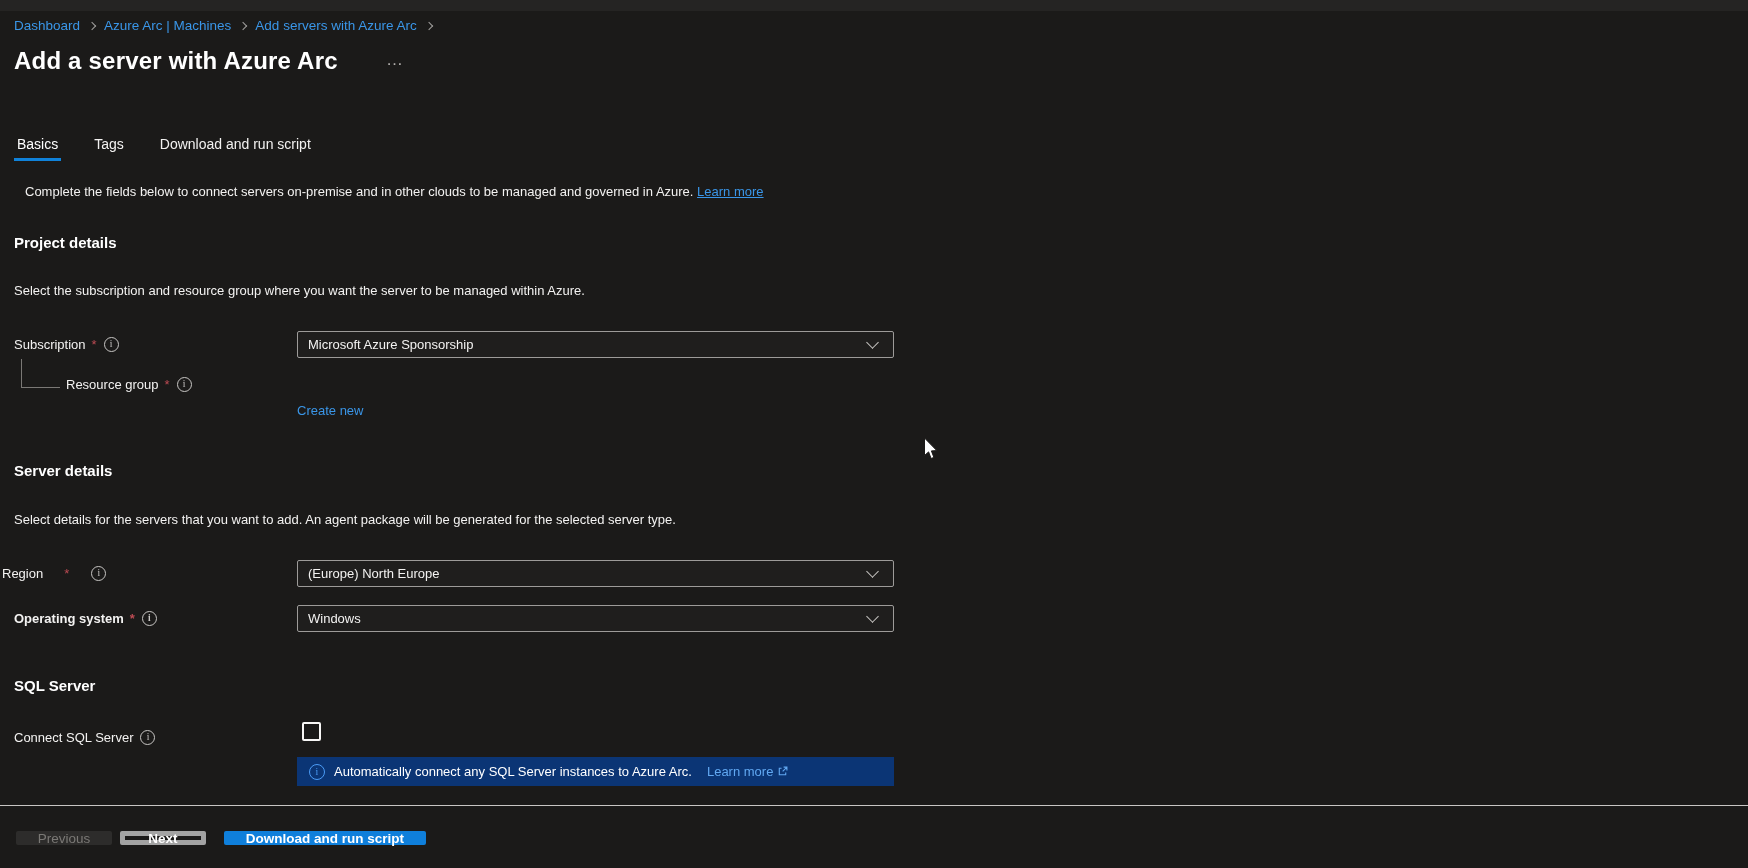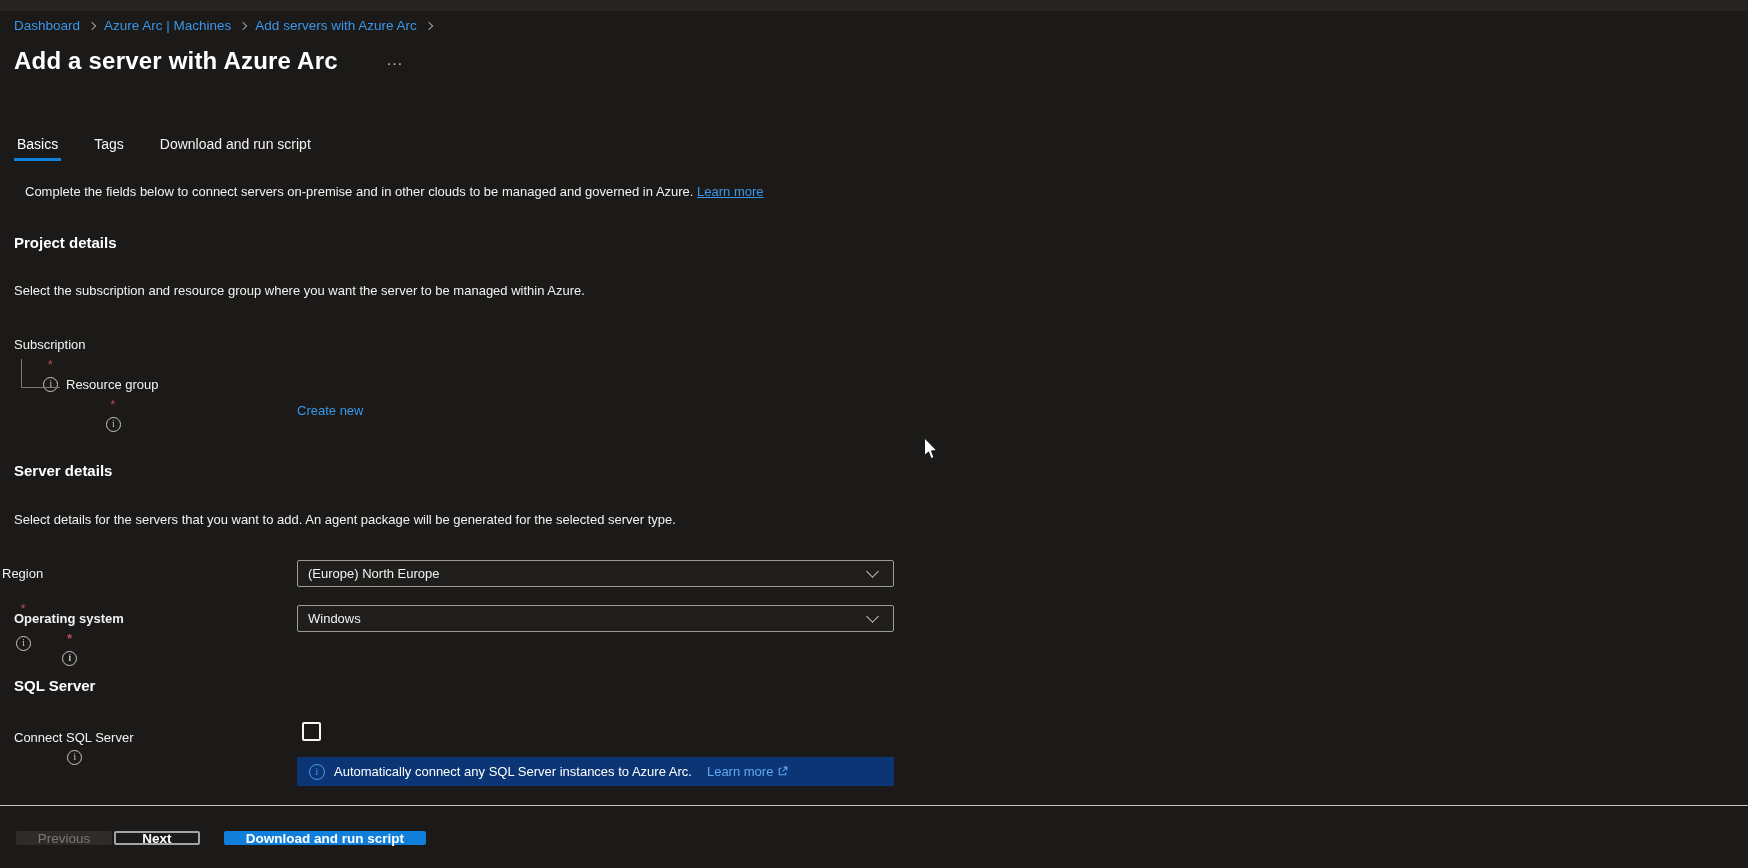--- a/index.html
+++ b/index.html
@@ -28,21 +28,21 @@
   .tabs{left:14px;top:136px;display:flex;}
   .tab{font-size:14px;color:#f3f2f1;padding:0 3px 6px 3px;margin-right:30px;border-bottom:3px solid transparent;cursor:pointer;}
   .tab.active{color:#ffffff;border-bottom-color:#1082d9;}
 
   .para{font-size:13px;color:#f3f2f1;}
   .h2{font-size:15px;font-weight:bold;color:#ffffff;}
   .link{color:#3a96e8;cursor:pointer;}
   .link.u{text-decoration:underline;}
 
   
-  .lbl{display:flex;align-items:center;gap:5px;font-size:13px;color:#f3f2f1;flex-direction:column;}
+  .lbl{display:flex;align-items:center;gap:5px;font-size:13px;color:#f3f2f1;}
   .req{color:#bd4b53;margin-left:1px;}
   .info-ico{width:13px;height:13px;border:1px solid #c8c6c4;border-radius:50%;
     display:inline-flex;align-items:center;justify-content:center;flex:none;margin-left:2px;}
   .info-ico::after{content:"i";font-family:"Liberation Serif",serif;font-size:9.5px;color:#c8c6c4;line-height:1;}
 
   
   .dd{width:597px;height:27px;box-sizing:border-box;background:#1f1e1d;border:1px solid #9d9b99;
     border-radius:2px;display:flex;align-items:center;cursor:pointer;}
   .dd-val{font-size:13px;color:#f3f2f1;padding-left:10px;flex:1;}
   .dd-chev{width:8px;height:8px;border-right:1.5px solid #c8c6c4;border-bottom:1.5px solid #c8c6c4;
@@ -63,21 +63,21 @@
     display:flex;align-items:center;justify-content:center;}
   .banner-ico::after{content:"i";font-family:"Liberation Serif",serif;font-size:10px;color:#4a9bf5;line-height:1;}
   .banner-text{font-size:13px;color:#ffffff;}
   .banner-link{font-size:13px;color:#61a8f2;margin-left:6px;display:inline-flex;align-items:center;gap:4px;cursor:pointer;}
 
   
   .footer-divider{left:0;top:805px;width:1748px;height:1px;background:#c8c6c4;}
   .btn{height:14px;box-sizing:border-box;border:none;border-radius:2px;font-size:13.5px;
     font-family:"Liberation Sans",sans-serif;display:inline-flex;align-items:center;justify-content:center;cursor:pointer;}
   .btn-prev{left:16px;top:831px;width:96px;background:#2d2c2b;color:#7a7875;}
-  .btn-next{left:114px;top:831px;width:86px;background:transparent;border:2px solid #a3a3a3;color:#ffffff;font-weight:bold;}
+  .btn-next{left:120px;top:831px;width:86px;background:transparent;border:5px solid #a3a3a3;color:#ffffff;font-weight:bold;}
   .btn-primary{left:224px;top:831px;width:202px;background:#0f7fdb;color:#ffffff;font-weight:bold;}
 
   .cursor{left:923px;top:437px;pointer-events:none;}
 </style>
 </head>
 <body>
 
 <div id="screen">
 
   <div class="abs top-strip"></div>
@@ -105,20 +105,24 @@
     <span class="link u">Learn more</span>
   </div>
 
   <div class="abs h2" style="left:14px;top:234px;">Project details</div>
   <div class="abs para" style="left:14px;top:283px;">Select the subscription and resource group where you want the server to be managed within Azure.</div>
 
   <div class="abs lbl" style="left:14px;top:337px;">
     <span>Subscription</span>
     <span class="req">*</span>
     <span class="info-ico"></span>
+  </div>
+  <div class="abs dd" style="left:297px;top:331px;">
+    <span class="dd-val">Microsoft Azure Sponsorship</span>
+    <span class="dd-chev"></span>
   </div>
 
   <div class="abs connector"></div>
 
   <div class="abs lbl" style="left:66px;top:377px;">
     <span>Resource group</span>
     <span class="req">*</span>
     <span class="info-ico"></span>
   </div>
   <div class="abs link" style="left:297px;top:403px;font-size:13px;">Create new</div>

